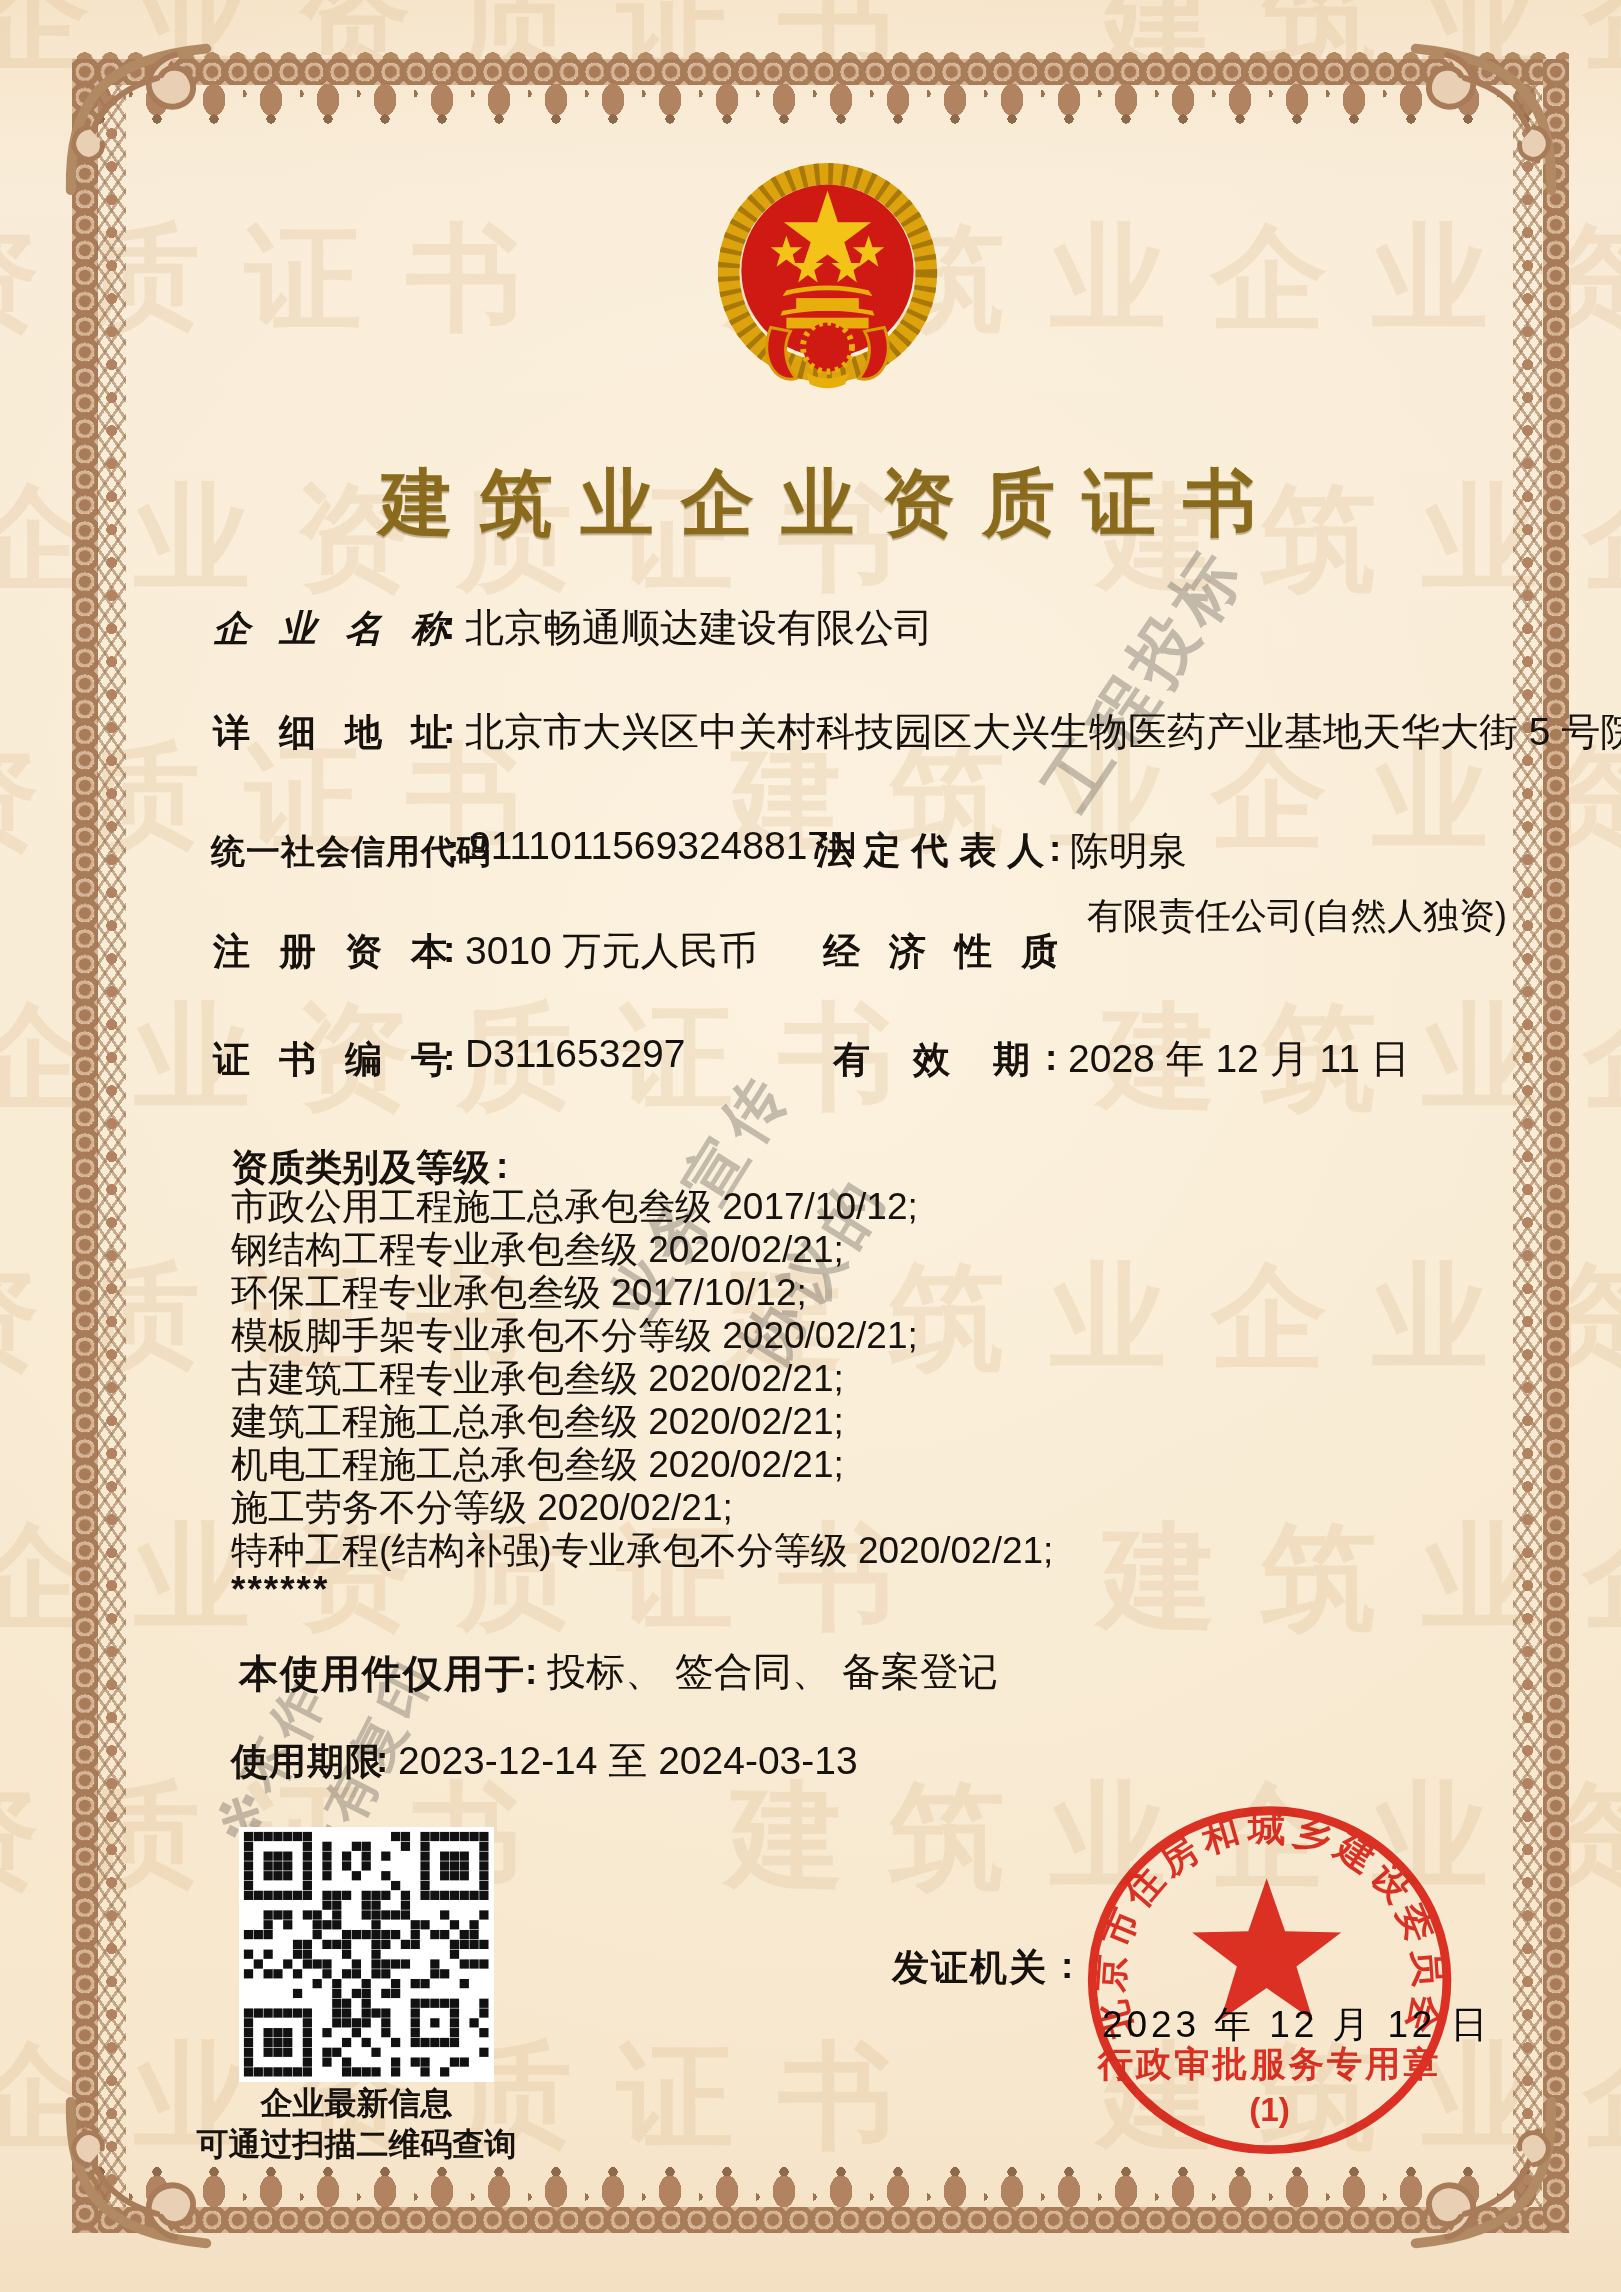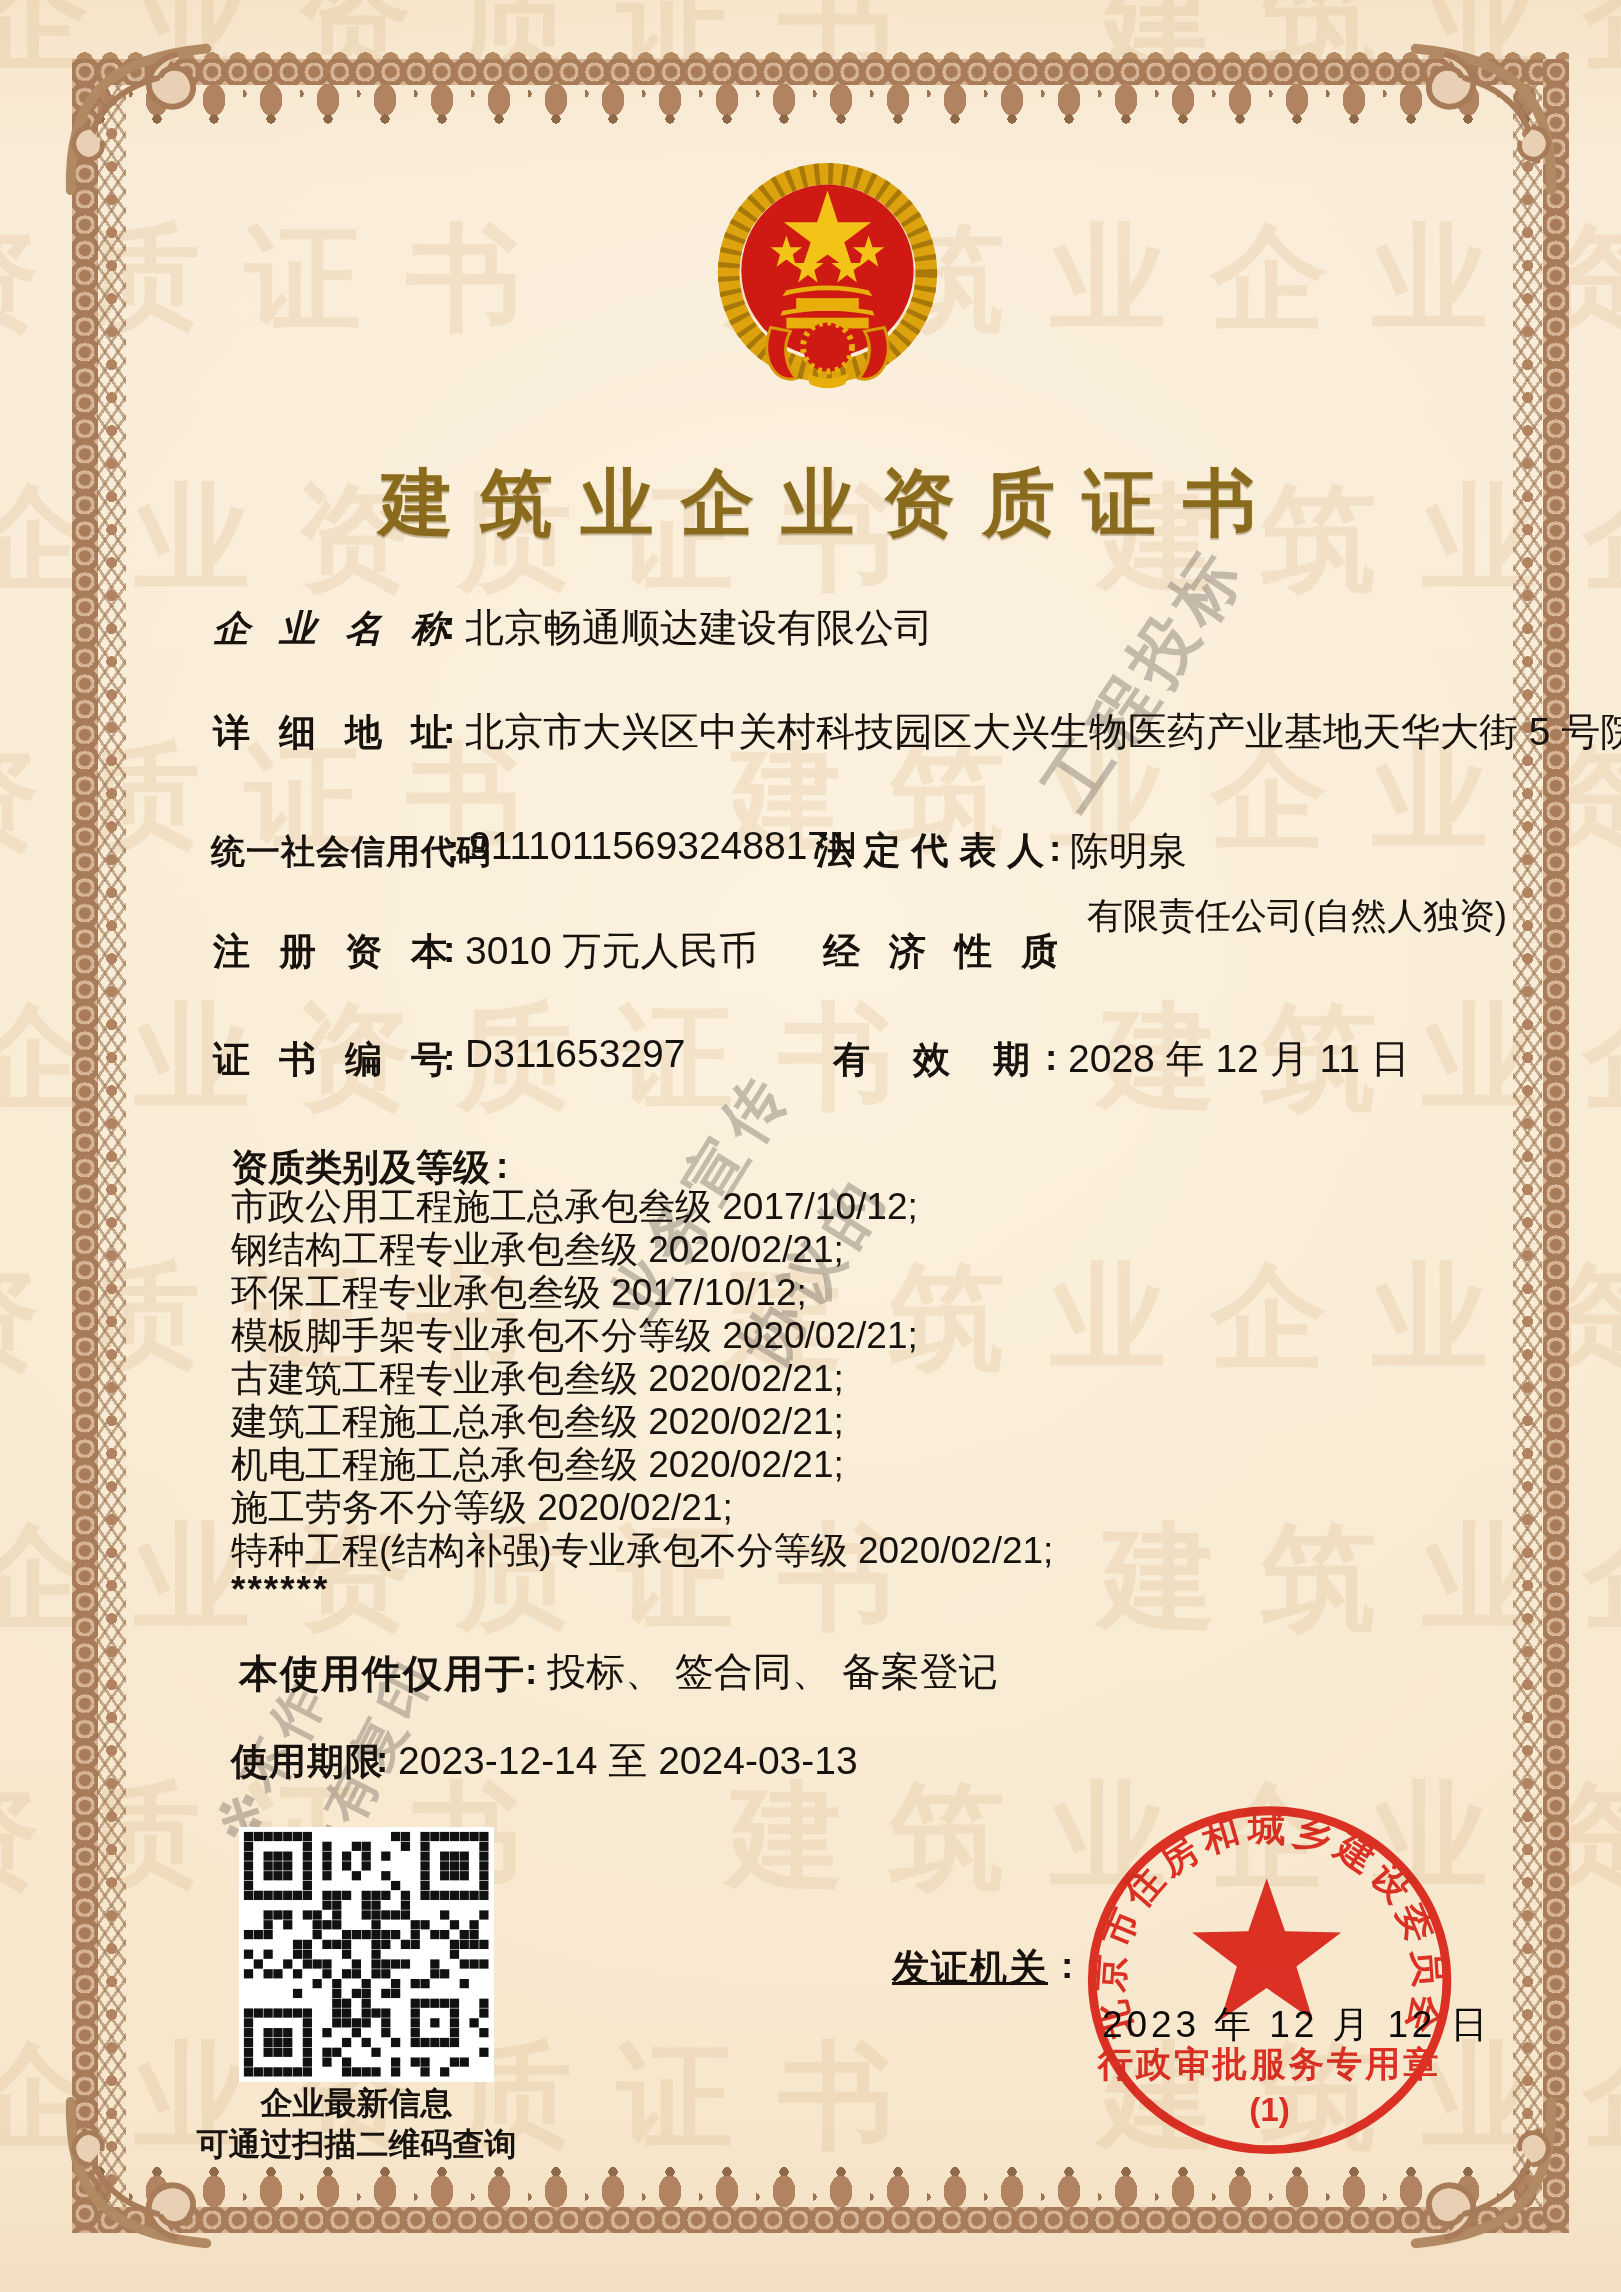--- a/index.html
+++ b/index.html
@@ -506,21 +506,21 @@
         <rect x="245" y="135" width="9.4" height="9.4" fill="#111111"></rect>
         <rect x="245" y="175" width="9.4" height="9.4" fill="#111111"></rect>
         <rect x="245" y="185" width="9.4" height="9.4" fill="#111111"></rect>
         <rect x="245" y="205" width="9.4" height="9.4" fill="#111111"></rect>
         <rect x="245" y="225" width="9.4" height="9.4" fill="#111111"></rect>
       </svg>
   </div>
   <div class="abs qr-cap" style="top:2082px;">企业最新信息</div>
   <div class="abs qr-cap" style="top:2123px;">可通过扫描二维码查询</div>
 
-  <span class="abs lbl" style="left:892px;top:1943px;letter-spacing:2px;text-decoration:underline;">发证机关</span>
+  <span class="abs lbl" style="left:892px;top:1943px;letter-spacing:2px;">发证机关</span>
   <span class="abs colon" style="left:1061px;top:1945px;">:</span>
 
   <svg class="seal-svg" width="431" height="402" viewBox="0 0 440 410">
     <defs>
       <path id="sealArc" d="M 85.1 265 A 150 142 0 1 1 344.9 265" fill="none"></path>
     </defs>
     <ellipse cx="215" cy="194" rx="181" ry="173" fill="none" stroke="#e0251b" stroke-width="9"></ellipse>
     <text font-size="38" font-weight="bold" fill="#e0251b" letter-spacing="6" font-family="Liberation Sans, sans-serif">
       <textPath href="#sealArc" startOffset="50%" text-anchor="middle">北京市住房和城乡建设委员会</textPath>
     </text>

